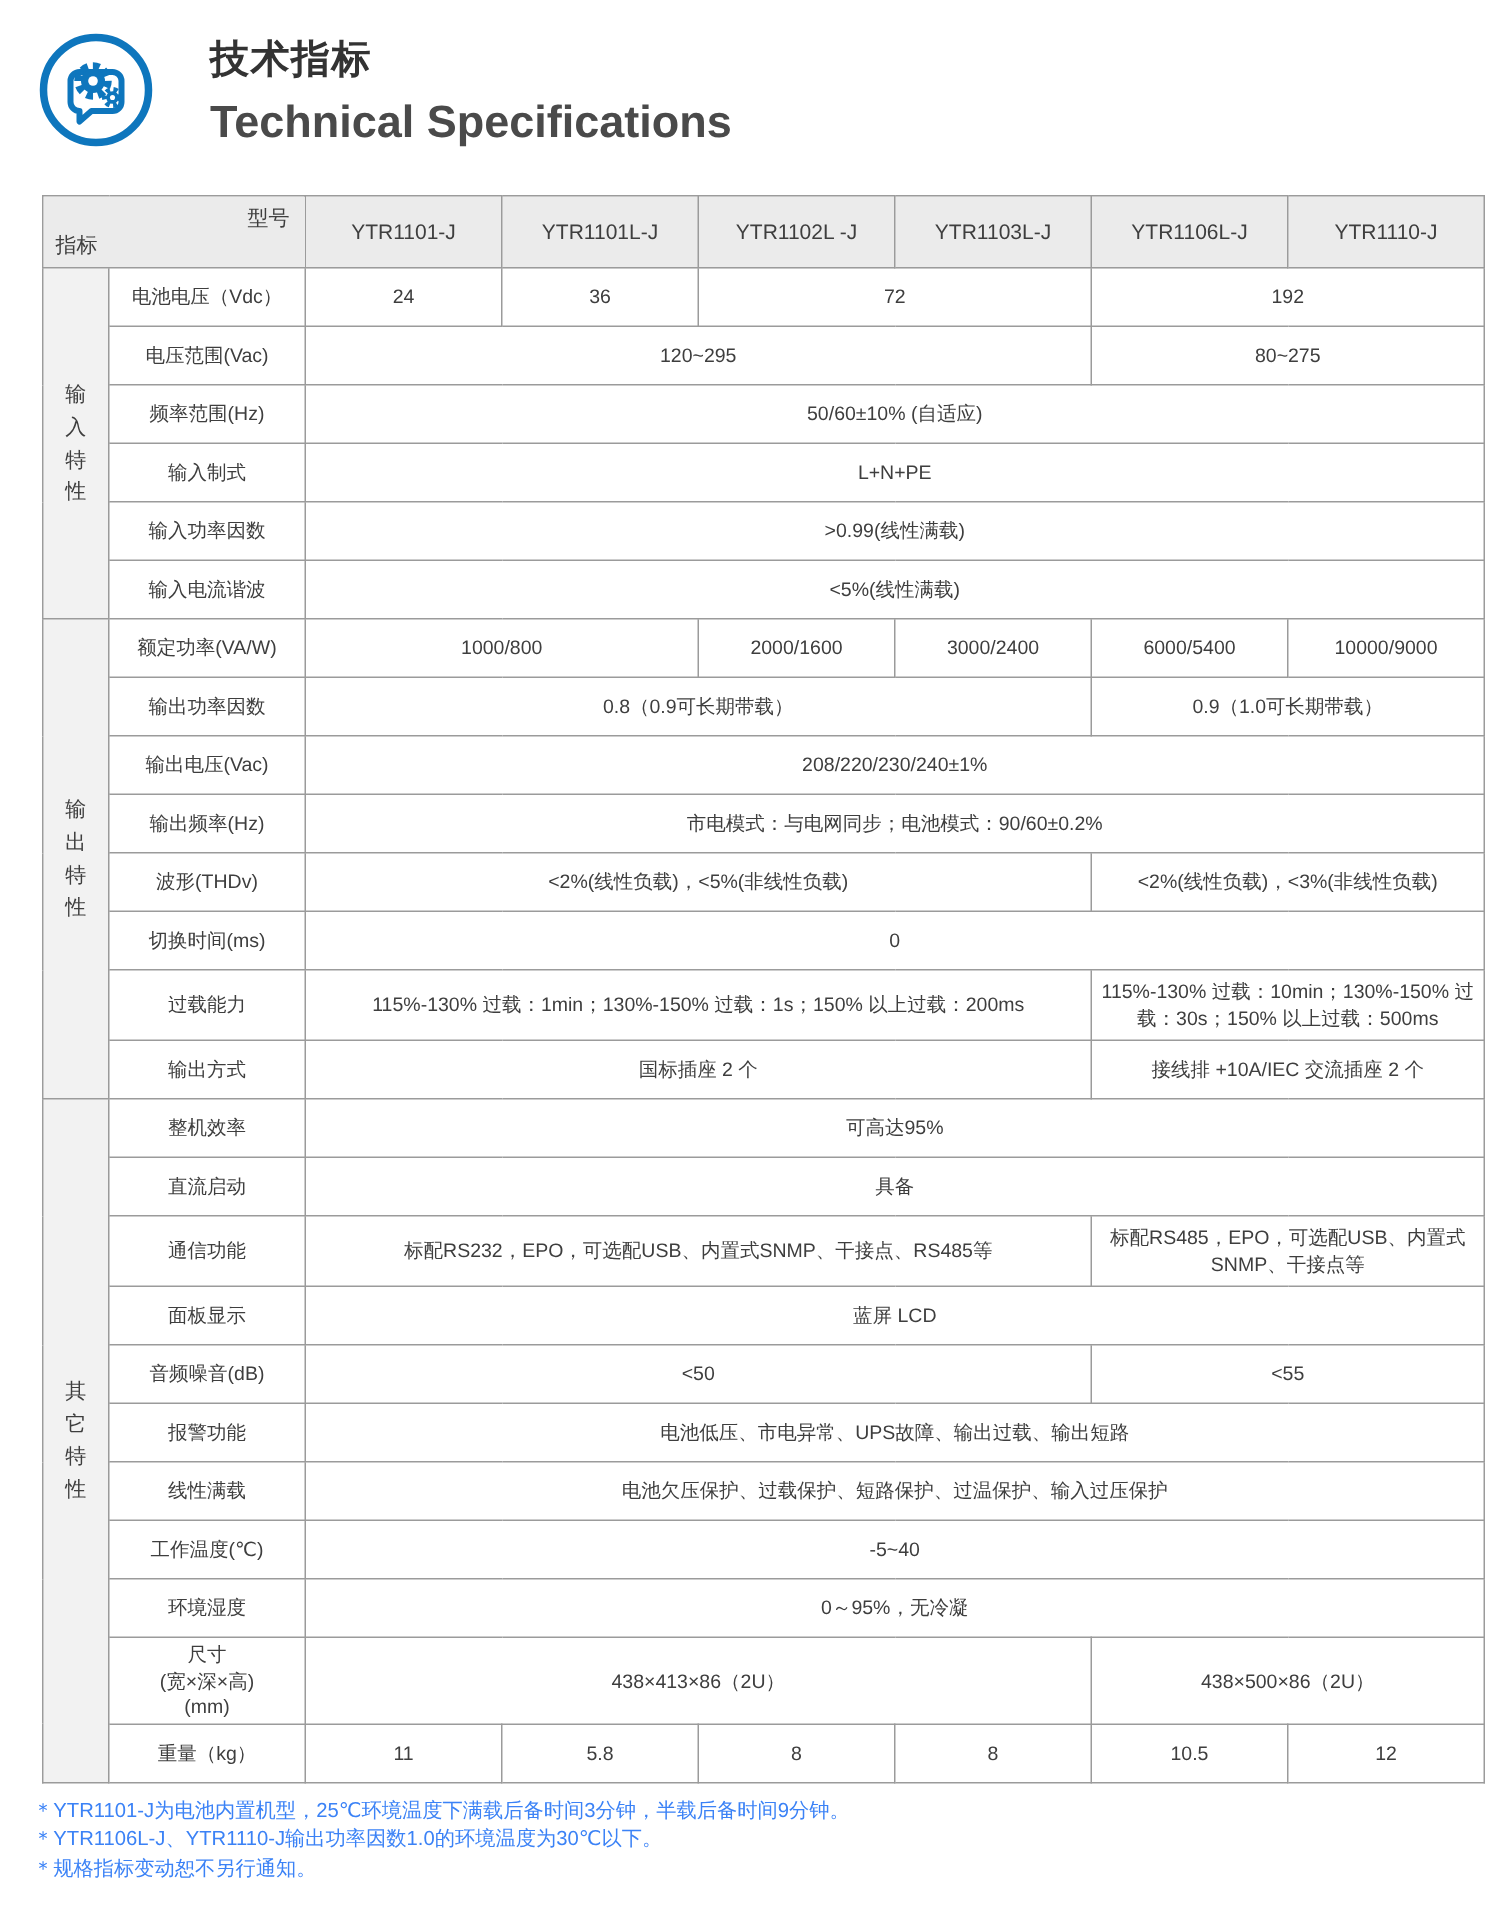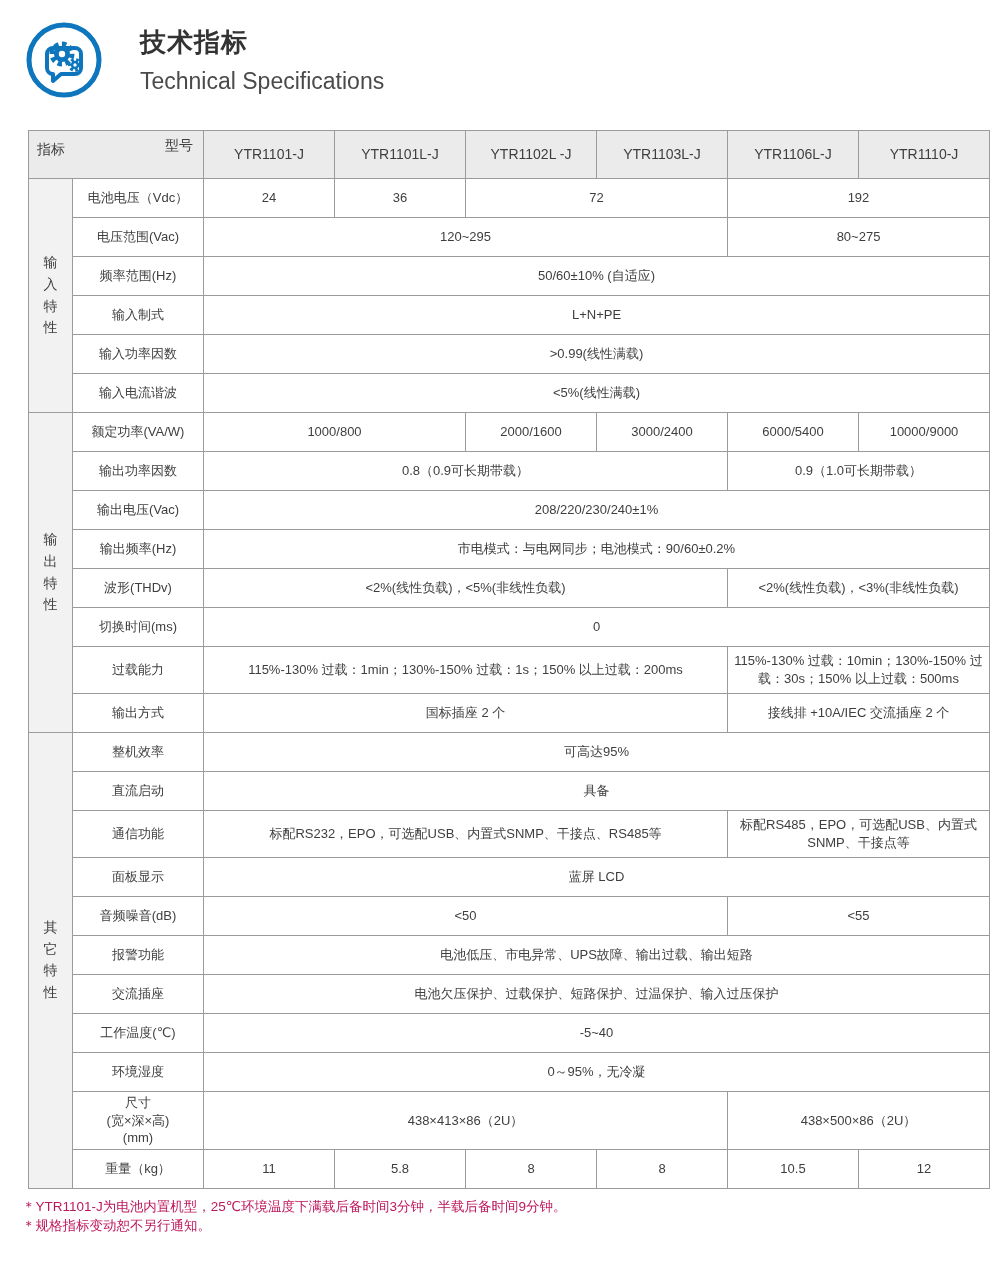--- a/index.html
+++ b/index.html
@@ -8,21 +8,21 @@
     width:1000px; height:1273px;
     font-family:"Liberation Sans","DejaVu Sans",sans-serif;
     color:#3e3e3e;
     position:relative;
   }
   
   .page-header { display:flex; align-items:center; padding:20px 0 0 24px; }
   .hdr-icon { width:80px; height:80px; flex:0 0 80px; }
   .hdr-text { margin-left:36px; }
   .hdr-title { font-size:26px; font-weight:bold; color:#333333; letter-spacing:1px; }
-  .hdr-sub   { font-size:23px; font-weight:400; color:#4a4a4a; margin-top:8px; }
+  .hdr-sub   { font-size:30px; font-weight:700; color:#4a4a4a; margin-top:8px; }
 
   
   table.spec {
     border-collapse:collapse;
     table-layout:fixed;
     margin:30px 0 0 28px;
     width:962px;
     border:1px solid #7d7d7d;
   }
   .spec th, .spec td {
@@ -44,35 +44,35 @@
   .corner {
     position:relative;
     background-color:#ebebeb;
     background-image:linear-gradient(to bottom right,
       transparent calc(50% - 0.7px),
       #9b9b9b calc(50% - 0.7px),
       #9b9b9b calc(50% + 0.7px),
       transparent calc(50% + 0.7px));
   }
   .corner .c-tr { position:absolute; top:5px; right:10px; font-size:14px; }
-  .corner .c-bl { position:absolute; bottom:19px; left:8px; font-size:14px; }
+  .corner .c-bl { position:absolute; bottom:5px; left:8px; font-size:14px; }
 
   td.group { background:#f2f2f2; padding:0; }
   td.group .vtext {
     width:16px; margin:0 auto;
     word-break:break-all;
     font-size:14px; line-height:1.55;
     color:#3e3e3e;
   }
   td.label { white-space:pre-line; }
   td.val { }
 
   
   .notes { margin:8px 0 0 22px; }
-  .notes div { font-size:13.5px; line-height:1.45; color:#be185d; }
+  .notes div { font-size:13.5px; line-height:1.45; color:#3b82f6; }
 </style>
 </head>
 <body>
 
 <div class="page-header">
   <svg class="hdr-icon" viewBox="0 0 80 80">
     <circle cx="40" cy="40" r="35" fill="none" stroke="#0e76bd" stroke-width="5"></circle>
     <path d="M29 28 h22 a6 6 0 0 1 6 6 v14 a6 6 0 0 1 -6 6 h-14 l-8 7 v-7 a6 6 0 0 1 -6 -6 v-14 a6 6 0 0 1 6 -6 z" fill="none" stroke="#0e76bd" stroke-width="4" stroke-linejoin="round"></path>
     <g>
       <circle cx="38" cy="34" r="9.5" fill="none" stroke="#0e76bd" stroke-width="6" stroke-dasharray="4.2 3.2"></circle>
@@ -215,21 +215,21 @@
   <tr>
     <td class="label">音频噪音(dB)</td>
     <td class="val" colspan="4">&lt;50</td>
     <td class="val" colspan="2">&lt;55</td>
   </tr>
   <tr>
     <td class="label">报警功能</td>
     <td class="val" colspan="6">电池低压、市电异常、UPS故障、输出过载、输出短路</td>
   </tr>
   <tr>
-    <td class="label">交流插座</td>
+    <td class="label">线性满载</td>
     <td class="val" colspan="6">电池欠压保护、过载保护、短路保护、过温保护、输入过压保护</td>
   </tr>
   <tr>
     <td class="label">工作温度(℃)</td>
     <td class="val" colspan="6">-5~40</td>
   </tr>
   <tr>
     <td class="label">环境湿度</td>
     <td class="val" colspan="6">0～95%，无冷凝</td>
   </tr>
@@ -247,14 +247,15 @@
     <td class="val">8</td>
     <td class="val">8</td>
     <td class="val">10.5</td>
     <td class="val">12</td>
   </tr>
 </tbody>
   </table>
 
 <div class="notes">
   <div>＊YTR1101-J为电池内置机型，25℃环境温度下满载后备时间3分钟，半载后备时间9分钟。</div>
+  <div>＊YTR1106L-J、YTR1110-J输出功率因数1.0的环境温度为30℃以下。</div>
   <div>＊规格指标变动恕不另行通知。</div>
 </div>
 
 </body></html>

